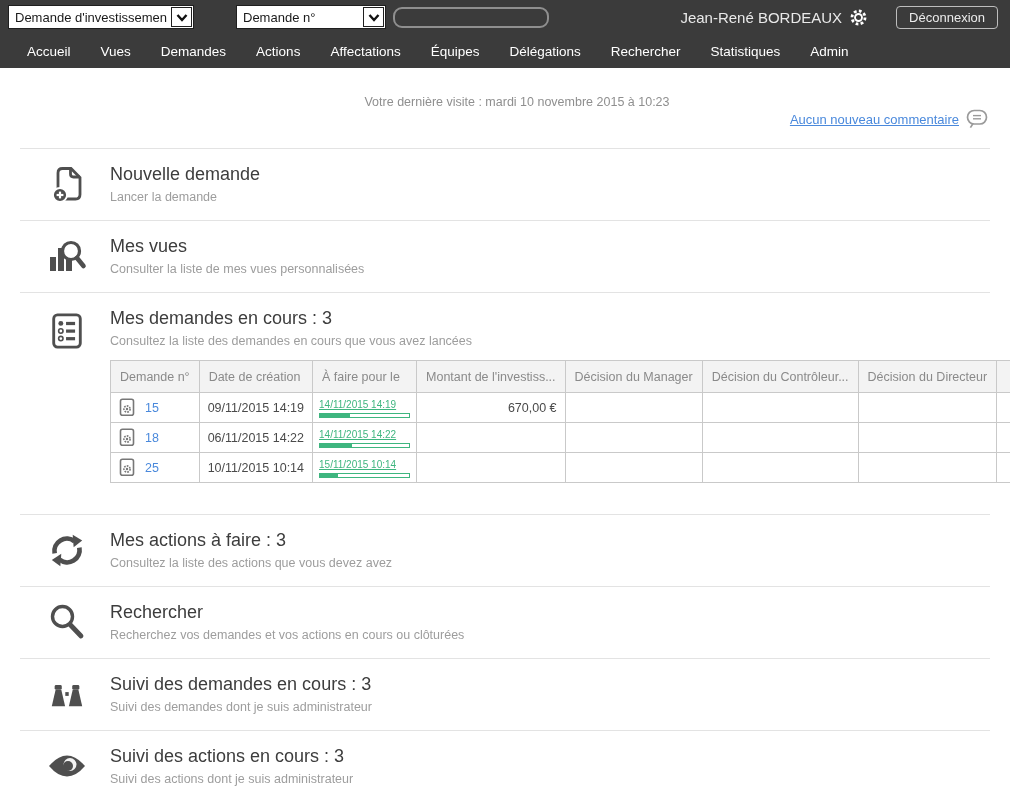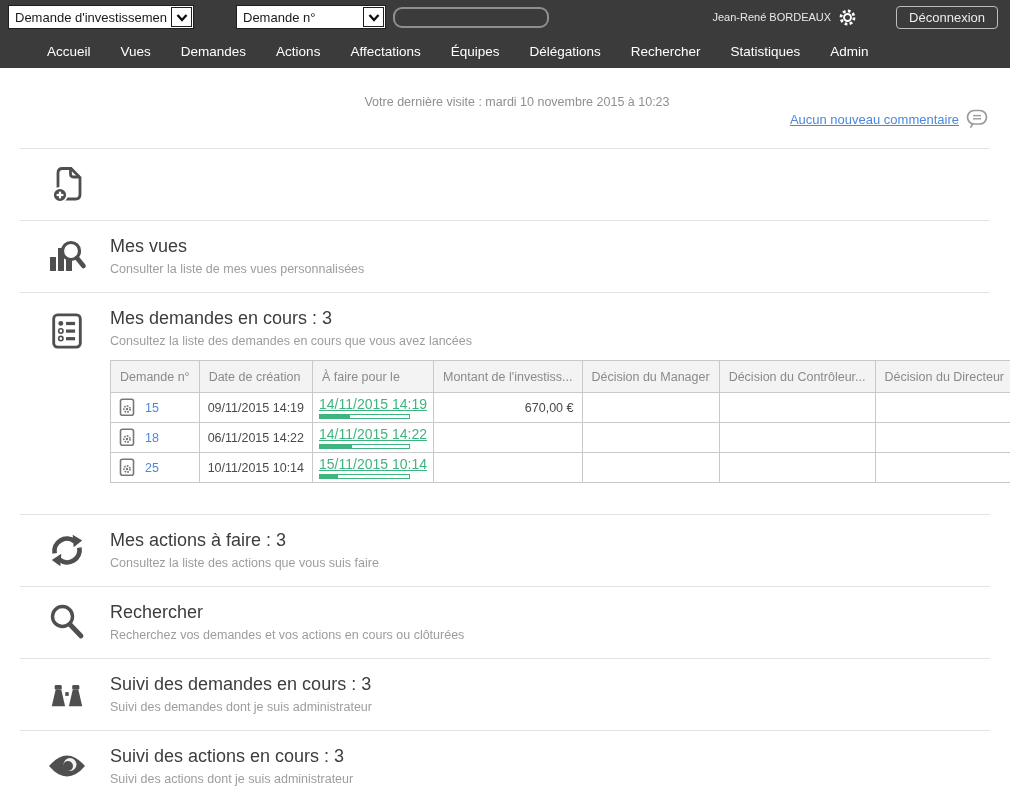--- a/index.html
+++ b/index.html
@@ -24,28 +24,28 @@
   }
   .sel1 { width:186px; margin-left:8px; }
   .sel2 { width:150px; margin-left:42px; }
   .search-input {
     width:156px; height:21px; margin-left:7px;
     background:transparent; border:2px solid #8f8f8f; border-radius:9px;
     color:#eee; font-size:13px; padding:0 8px; outline:none;
     font-family:"Liberation Sans", sans-serif;
   }
   .top-right { margin-left:auto; display:flex; align-items:center; margin-right:12px; }
-  .user-name { color:#e9e9e9; font-size:11px; }
+  .user-name { color:#e9e9e9; font-size:15px; }
   .gear-btn { margin-left:7px; display:flex; align-items:center; cursor:pointer; }
   .logout-btn {
-    margin-left:39px; background:transparent; color:#ececec;
+    margin-left:28px; background:transparent; color:#ececec;
     border:1px solid #bdbdbd; border-radius:4px; font-size:13px;
     padding:3px 12px; font-family:"Liberation Sans", sans-serif; cursor:pointer;
   }
-  .navbar { height:34px; display:flex; align-items:center; padding-left:0;margin-left:32px; }
+  .navbar { height:34px; display:flex; align-items:center; padding-left:12px; }
   .nav-item {
     color:#fff; font-size:13.5px; padding:0 15px; height:100%;
     display:flex; align-items:center; cursor:pointer; white-space:nowrap;
   }
   
   .content { padding:0 20px; }
   .visit-row {
     display:flex; align-items:center; padding:27px 0 19px;
     border-bottom:1px solid #e3e3e3;
     flex-direction:column;
@@ -70,21 +70,21 @@
   .req-table { border-collapse:collapse; margin-top:12px; table-layout:fixed; }
   .req-table th, .req-table td { border:1px solid #c9c9c9; overflow:hidden; }
   .req-table th {
     background:#f3f3f3; color:#8a8a8a; font-size:12.5px; font-weight:normal;
     text-align:left; padding:0 9px; height:32px; white-space:nowrap; cursor:pointer;
   }
   .req-table td { height:30px; font-size:12.5px; color:#4a4a4a; padding:0 8px; white-space:nowrap; }
   .cell-num { display:flex; align-items:center; }
   .num-link { color:#4a89dc; text-decoration:none; margin-left:9px; cursor:pointer; }
   .td-due { padding:0 6px !important; }
-  .due-link { color:#3eb57f; font-size:14px; text-decoration:underline; cursor:pointer; display:inline-block; }
+  .due-link { color:#3eb57f; font-size:10px; text-decoration:underline; cursor:pointer; display:inline-block; }
   .due-bar { width:91px; height:5px; border:1px solid #3eb57f; margin-top:2px; }
   .due-fill { height:100%; background:#3eb57f; }
   .td-amount { text-align:right; }
   svg { display:block; }
 </style>
 </head>
 <body>
 
 <div class="topwrap">
   <div class="topbar">
@@ -149,20 +149,24 @@
 
   <div class="section">
     <div class="icon-cell">
       <svg width="40" height="40" viewBox="0 0 40 40">
         <path d="M11 9 q0-4.5 4.5-4.5 h8.5 l9 9 v17 q0 4.5 -4.5 4.5 h-13 q-4.5 0 -4.5 -4.5 z" fill="none" stroke="#4f4f4f" stroke-width="2.8"></path>
         <path d="M23.5 4.5 v5.5 q0 3 3 3 h6.5" fill="none" stroke="#4f4f4f" stroke-width="2.8"></path>
         <circle cx="13" cy="31" r="7" fill="#4f4f4f" stroke="#fff" stroke-width="1.8"></circle>
         <line x1="13" y1="27.6" x2="13" y2="34.4" stroke="#fff" stroke-width="2.2"></line>
         <line x1="9.6" y1="31" x2="16.4" y2="31" stroke="#fff" stroke-width="2.2"></line>
       </svg>
+    </div>
+    <div class="sec-text">
+      <div class="sec-title">Nouvelle demande</div>
+      <div class="sec-sub">Lancer la demande</div>
     </div>
   </div>
 
   <div class="section">
     <div class="icon-cell">
       <svg width="40" height="40" viewBox="0 0 40 40">
         <rect x="3" y="21" width="6" height="14" fill="#4f4f4f"></rect>
         <rect x="11" y="12" width="6" height="23" fill="#4f4f4f"></rect>
         <rect x="19" y="7" width="6" height="28" fill="#4f4f4f"></rect>
         <circle cx="24" cy="15" r="8.5" fill="#fff" stroke="#4f4f4f" stroke-width="3.2"></circle>
@@ -302,21 +306,21 @@
     <div class="icon-cell">
       <svg width="38" height="35" viewBox="0 0 40 36">
         <path d="M7 21 A13 13 0 0 1 28 8.5" fill="none" stroke="#4f4f4f" stroke-width="5"></path>
         <polygon points="26,1.5 36,7.5 27,14.5" fill="#4f4f4f"></polygon>
         <path d="M33 15 A13 13 0 0 1 12 27.5" fill="none" stroke="#4f4f4f" stroke-width="5"></path>
         <polygon points="14,21.5 4,28 13,34.5" fill="#4f4f4f"></polygon>
       </svg>
     </div>
     <div class="sec-text">
       <div class="sec-title">Mes actions à faire : 3</div>
-      <div class="sec-sub">Consultez la liste des actions que vous suis faire</div>
+      <div class="sec-sub">Consultez la liste des actions que vous devez avez</div>
     </div>
   </div>
 
   <div class="section">
     <div class="icon-cell">
       <svg width="40" height="40" viewBox="0 0 40 40">
         <circle cx="15.5" cy="14.5" r="10" fill="none" stroke="#4f4f4f" stroke-width="3.4"></circle>
         <line x1="23.5" y1="23" x2="34" y2="34" stroke="#4f4f4f" stroke-width="4.8" stroke-linecap="round"></line>
       </svg>
     </div>

